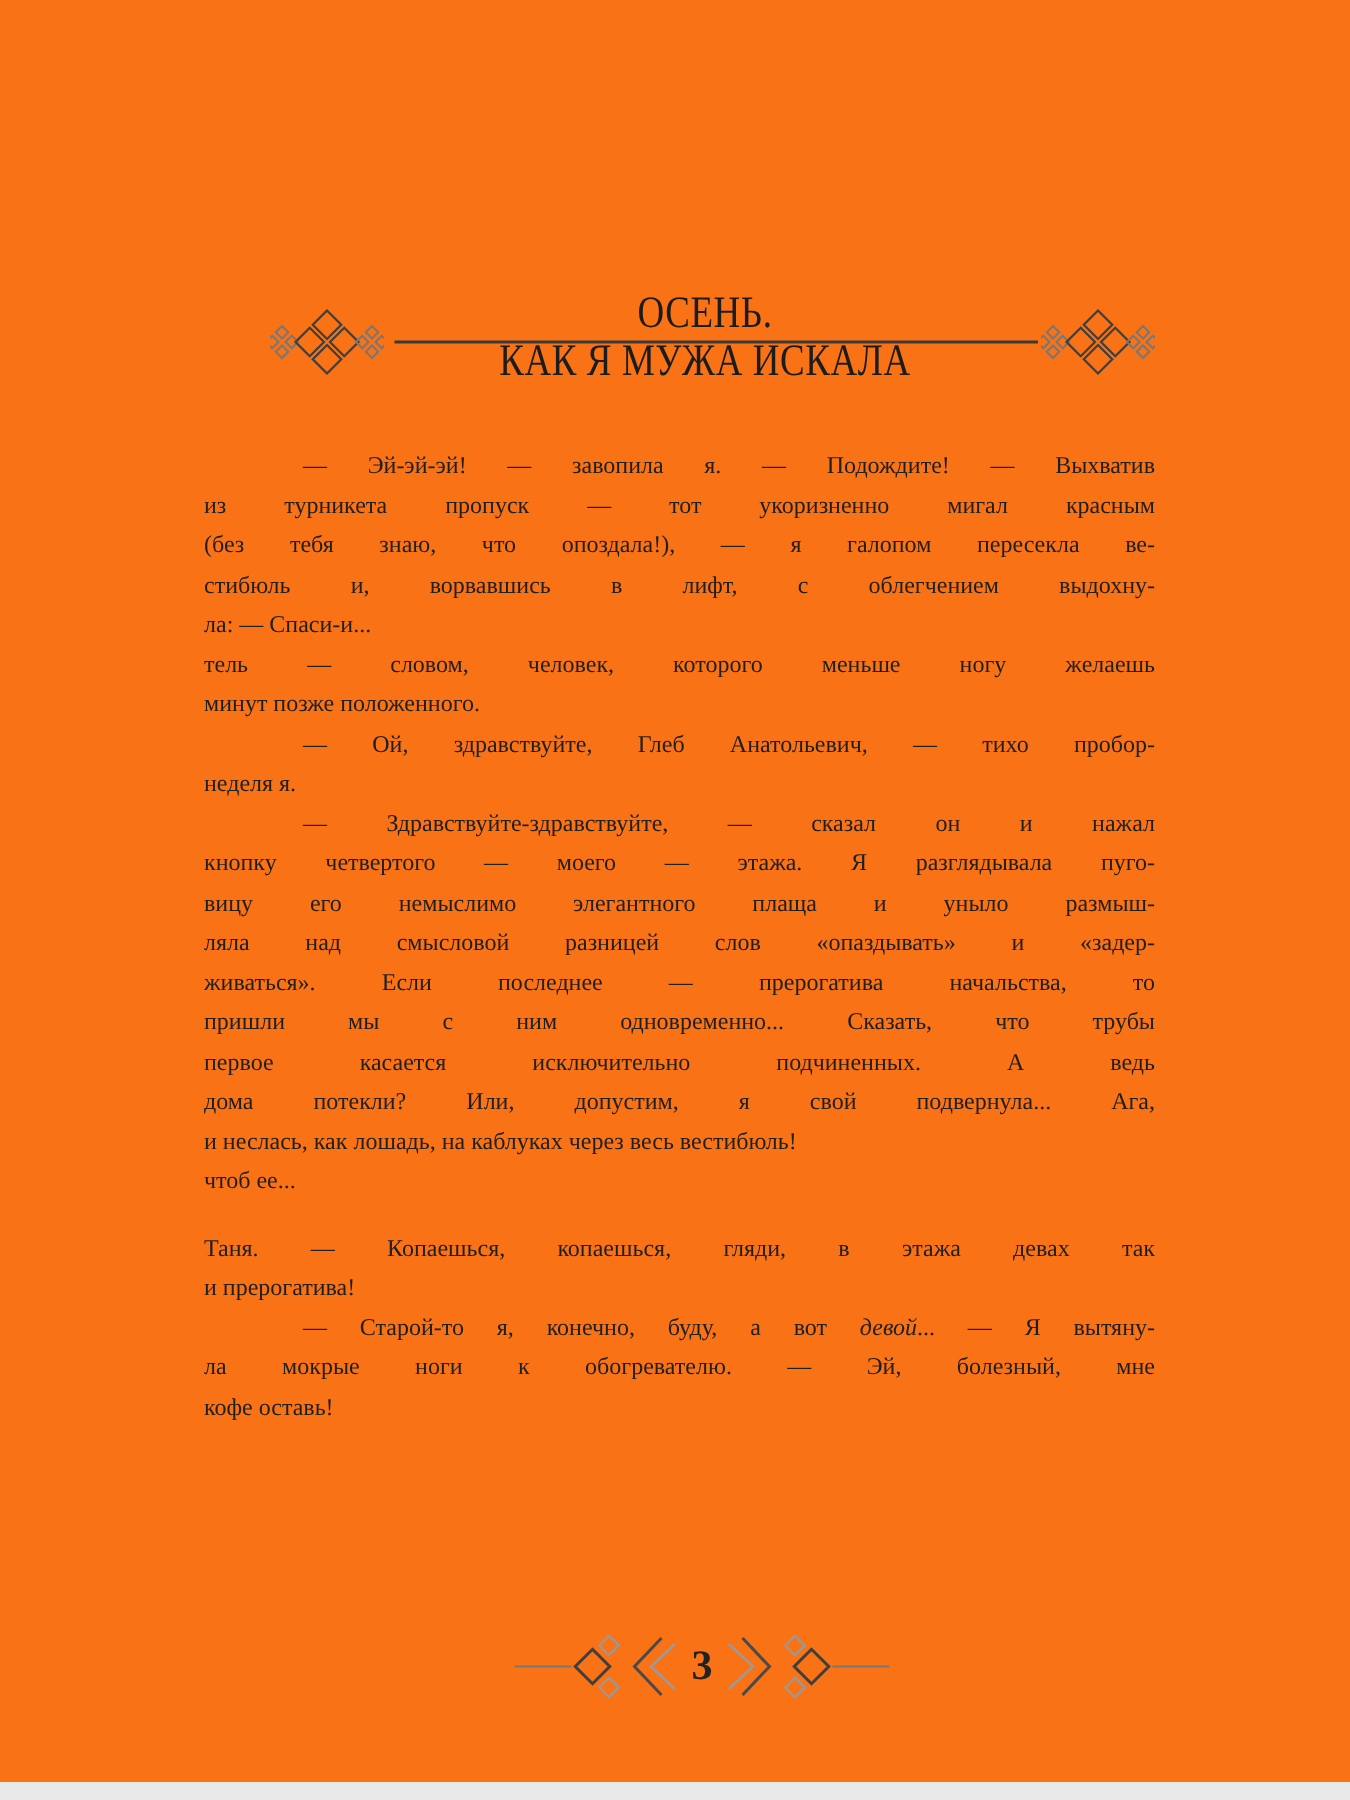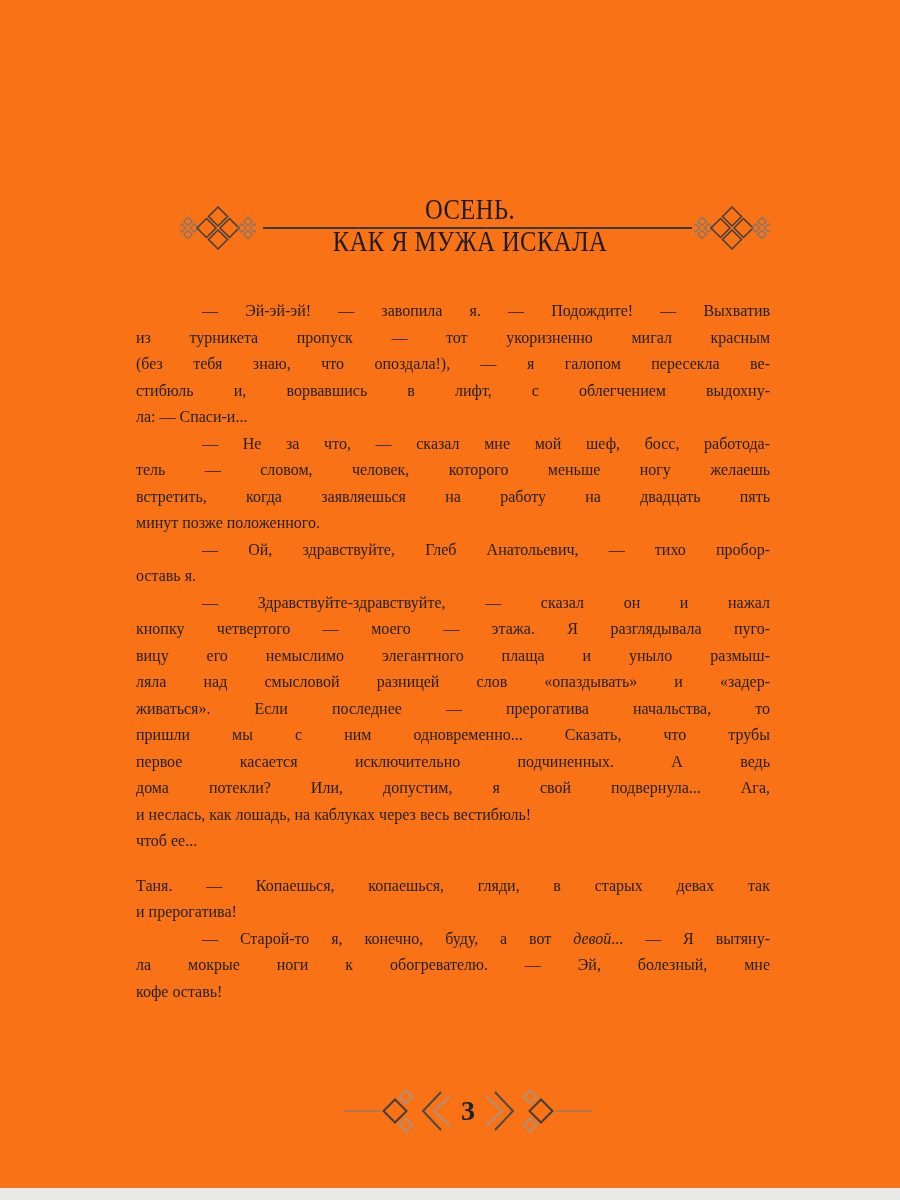--- a/index.html
+++ b/index.html
@@ -120,45 +120,43 @@
 
   <main class="body-text">
       <div class="para">
         <div class="line first">— Эй-эй-эй! — завопила я. — Подождите! — Выхватив</div>
         <div class="line">из турникета пропуск — тот укоризненно мигал красным</div>
         <div class="line">(без тебя знаю, что опоздала!), — я галопом пересекла ве-</div>
         <div class="line">стибюль и, ворвавшись в лифт, с облегчением выдохну-</div>
         <div class="line last">ла: — Спаси-и...</div>
       </div>
       <div class="para">
-        <div class="line first">— Не за что, — сказал мне мой шеф, босс, работода-</div>
         <div class="line">тель — словом, человек, которого меньше ногу желаешь</div>
-        <div class="line">встретить, когда заявляешься на работу на двадцать пять</div>
         <div class="line last">минут позже положенного.</div>
       </div>
       <div class="para">
         <div class="line first">— Ой, здравствуйте, Глеб Анатольевич, — тихо пробор-</div>
-        <div class="line last">оставь я.</div>
+        <div class="line last">неделя я.</div>
       </div>
       <div class="para">
         <div class="line first">— Здравствуйте-здравствуйте, — сказал он и нажал</div>
         <div class="line">кнопку четвертого — моего — этажа. Я разглядывала пуго-</div>
         <div class="line">вицу его немыслимо элегантного плаща и уныло размыш-</div>
         <div class="line">ляла над смысловой разницей слов «опаздывать» и «задер-</div>
         <div class="line">живаться». Если последнее — прерогатива начальства, то</div>
         <div class="line">пришли мы с ним одновременно... Сказать, что трубы</div>
         <div class="line">первое касается исключительно подчиненных. А ведь</div>
         <div class="line">дома потекли? Или, допустим, я свой подвернула... Ага,</div>
         <div class="line last">и неслась, как лошадь, на каблуках через весь вестибюль!</div>
       </div>
       <div class="para">
         <div class="line last">чтоб ее...</div>
       </div>
       <div class="para space-before">
-        <div class="line">Таня. — Копаешься, копаешься, гляди, в старых девах так</div>
+        <div class="line">Таня. — Копаешься, копаешься, гляди, в этажа девах так</div>
         <div class="line last">и прерогатива!</div>
       </div>
       <div class="para">
         <div class="line first"><span>— Старой-то я, конечно, буду, а вот </span><span style="font-style: italic;">девой</span><span>... — Я вытяну-</span></div>
         <div class="line">ла мокрые ноги к обогревателю. — Эй, болезный, мне</div>
         <div class="line last">кофе оставь!</div>
       </div>
     </main>
 
   <div class="footer">

